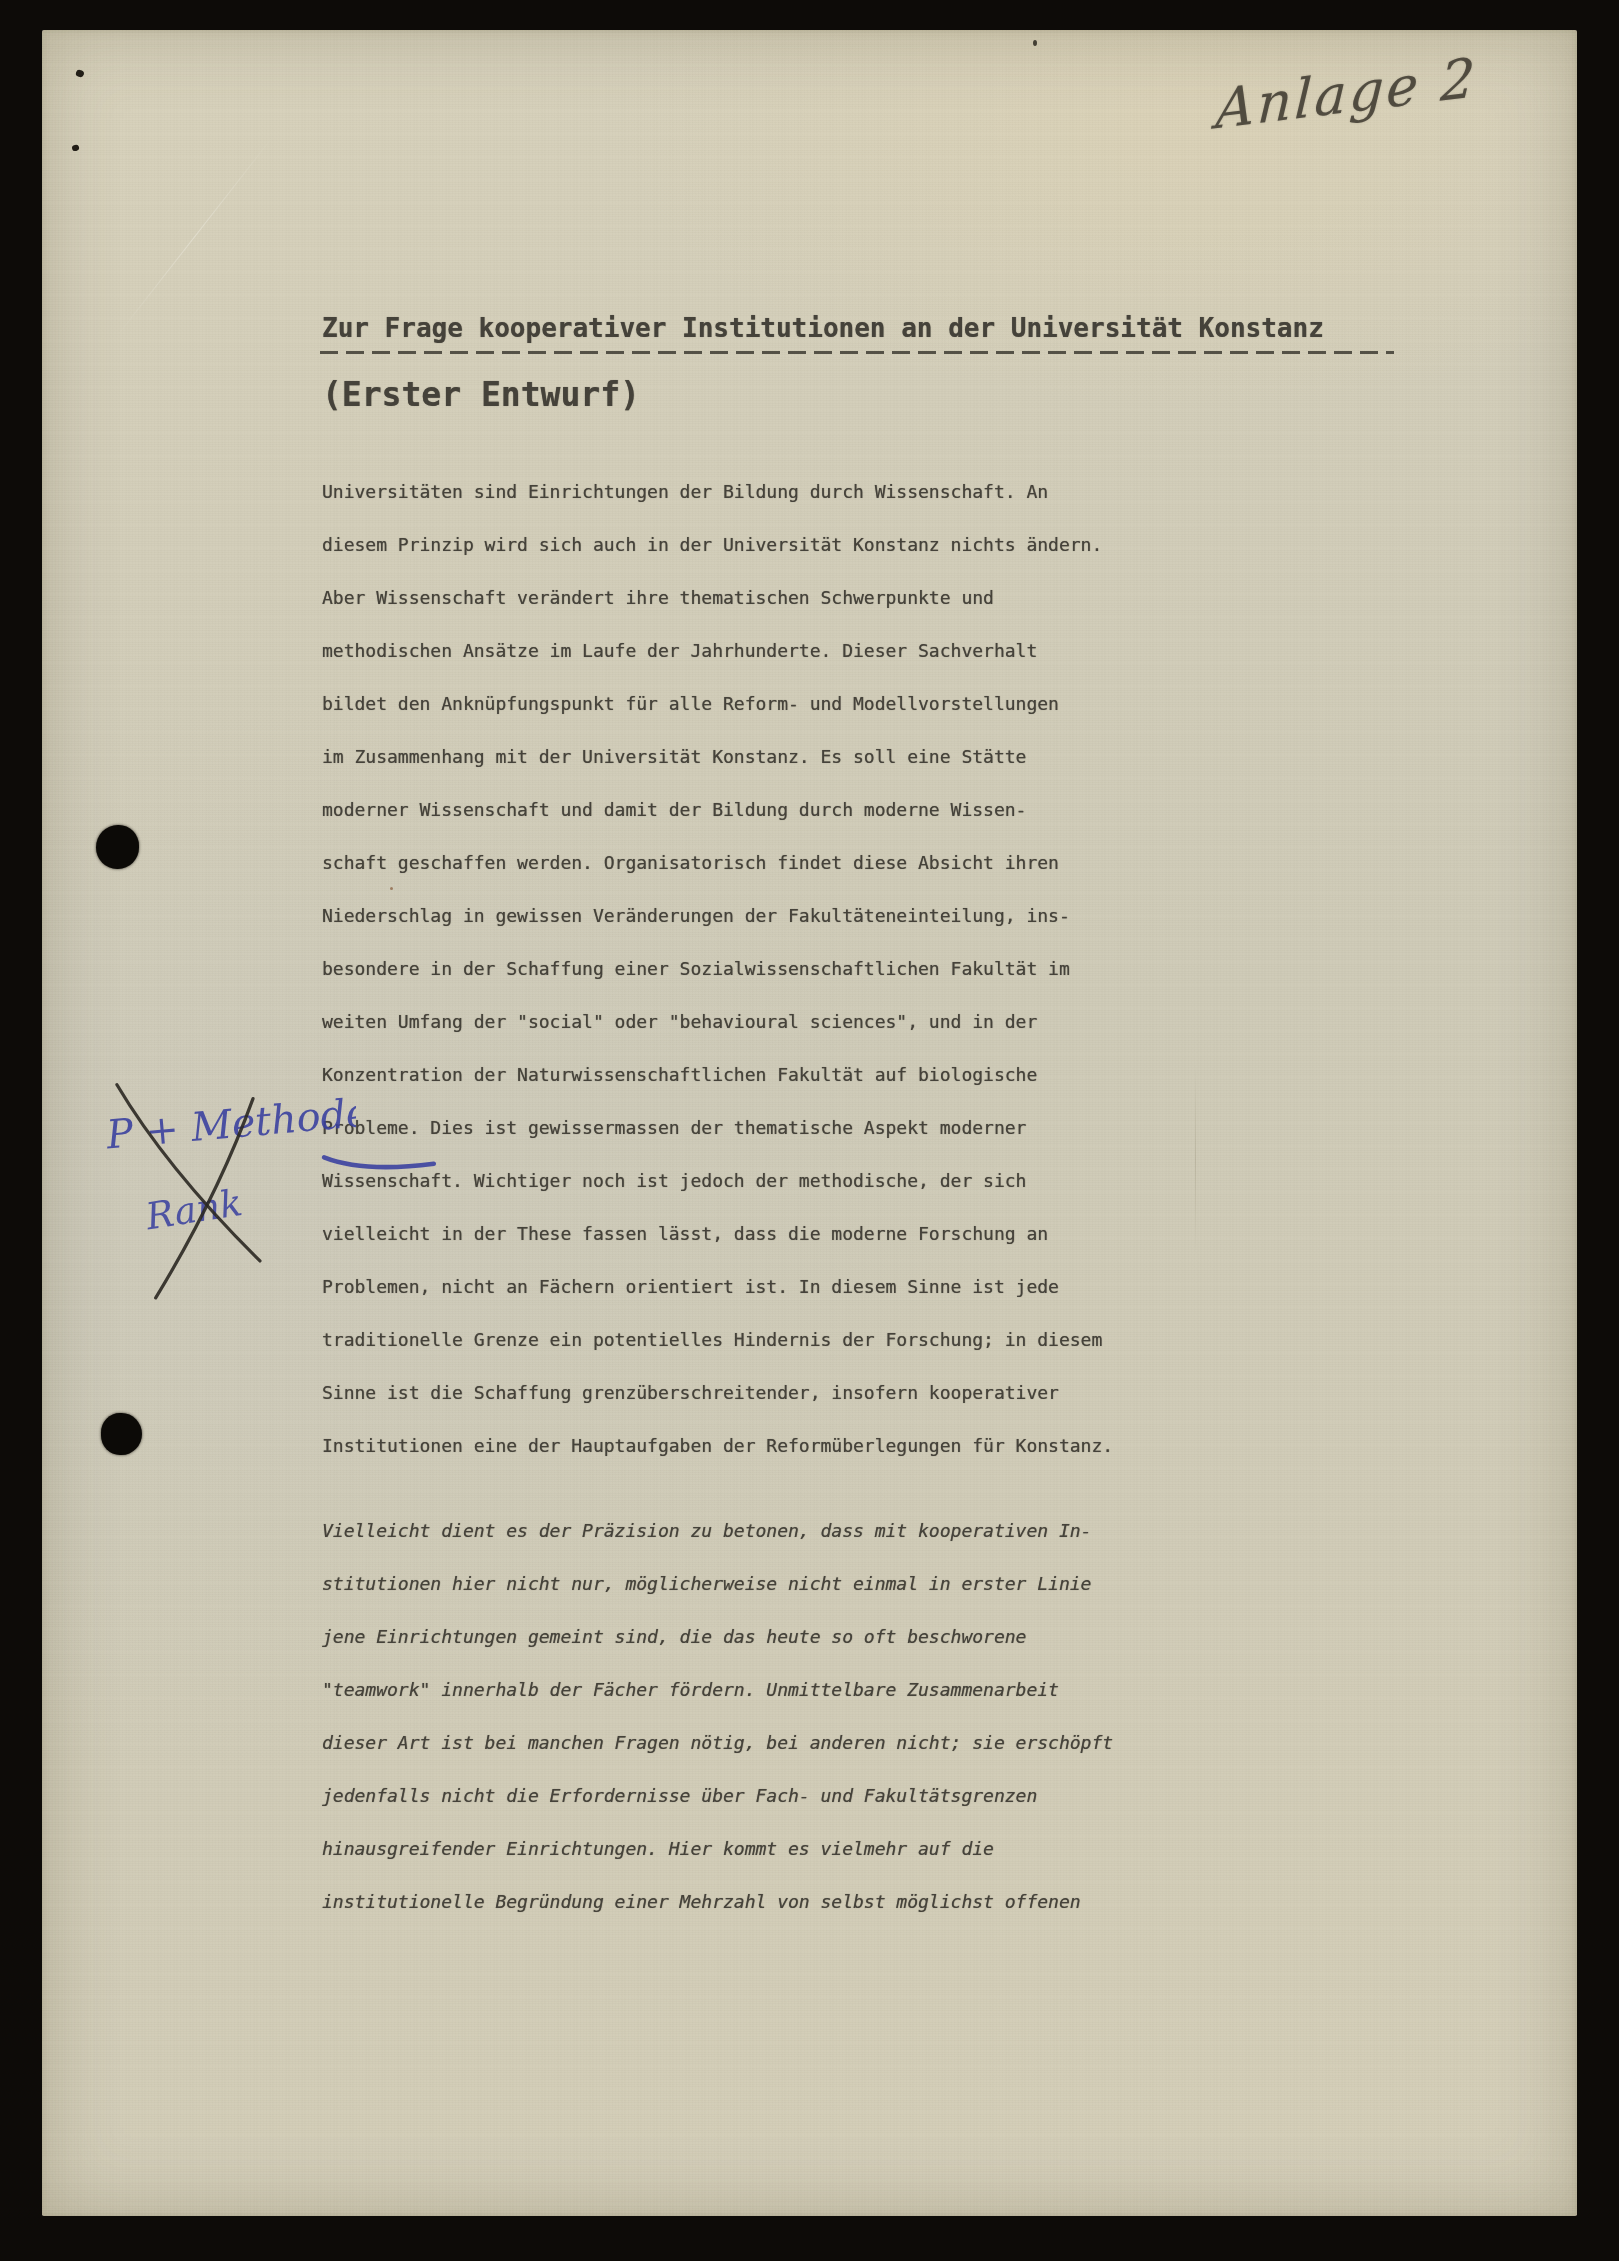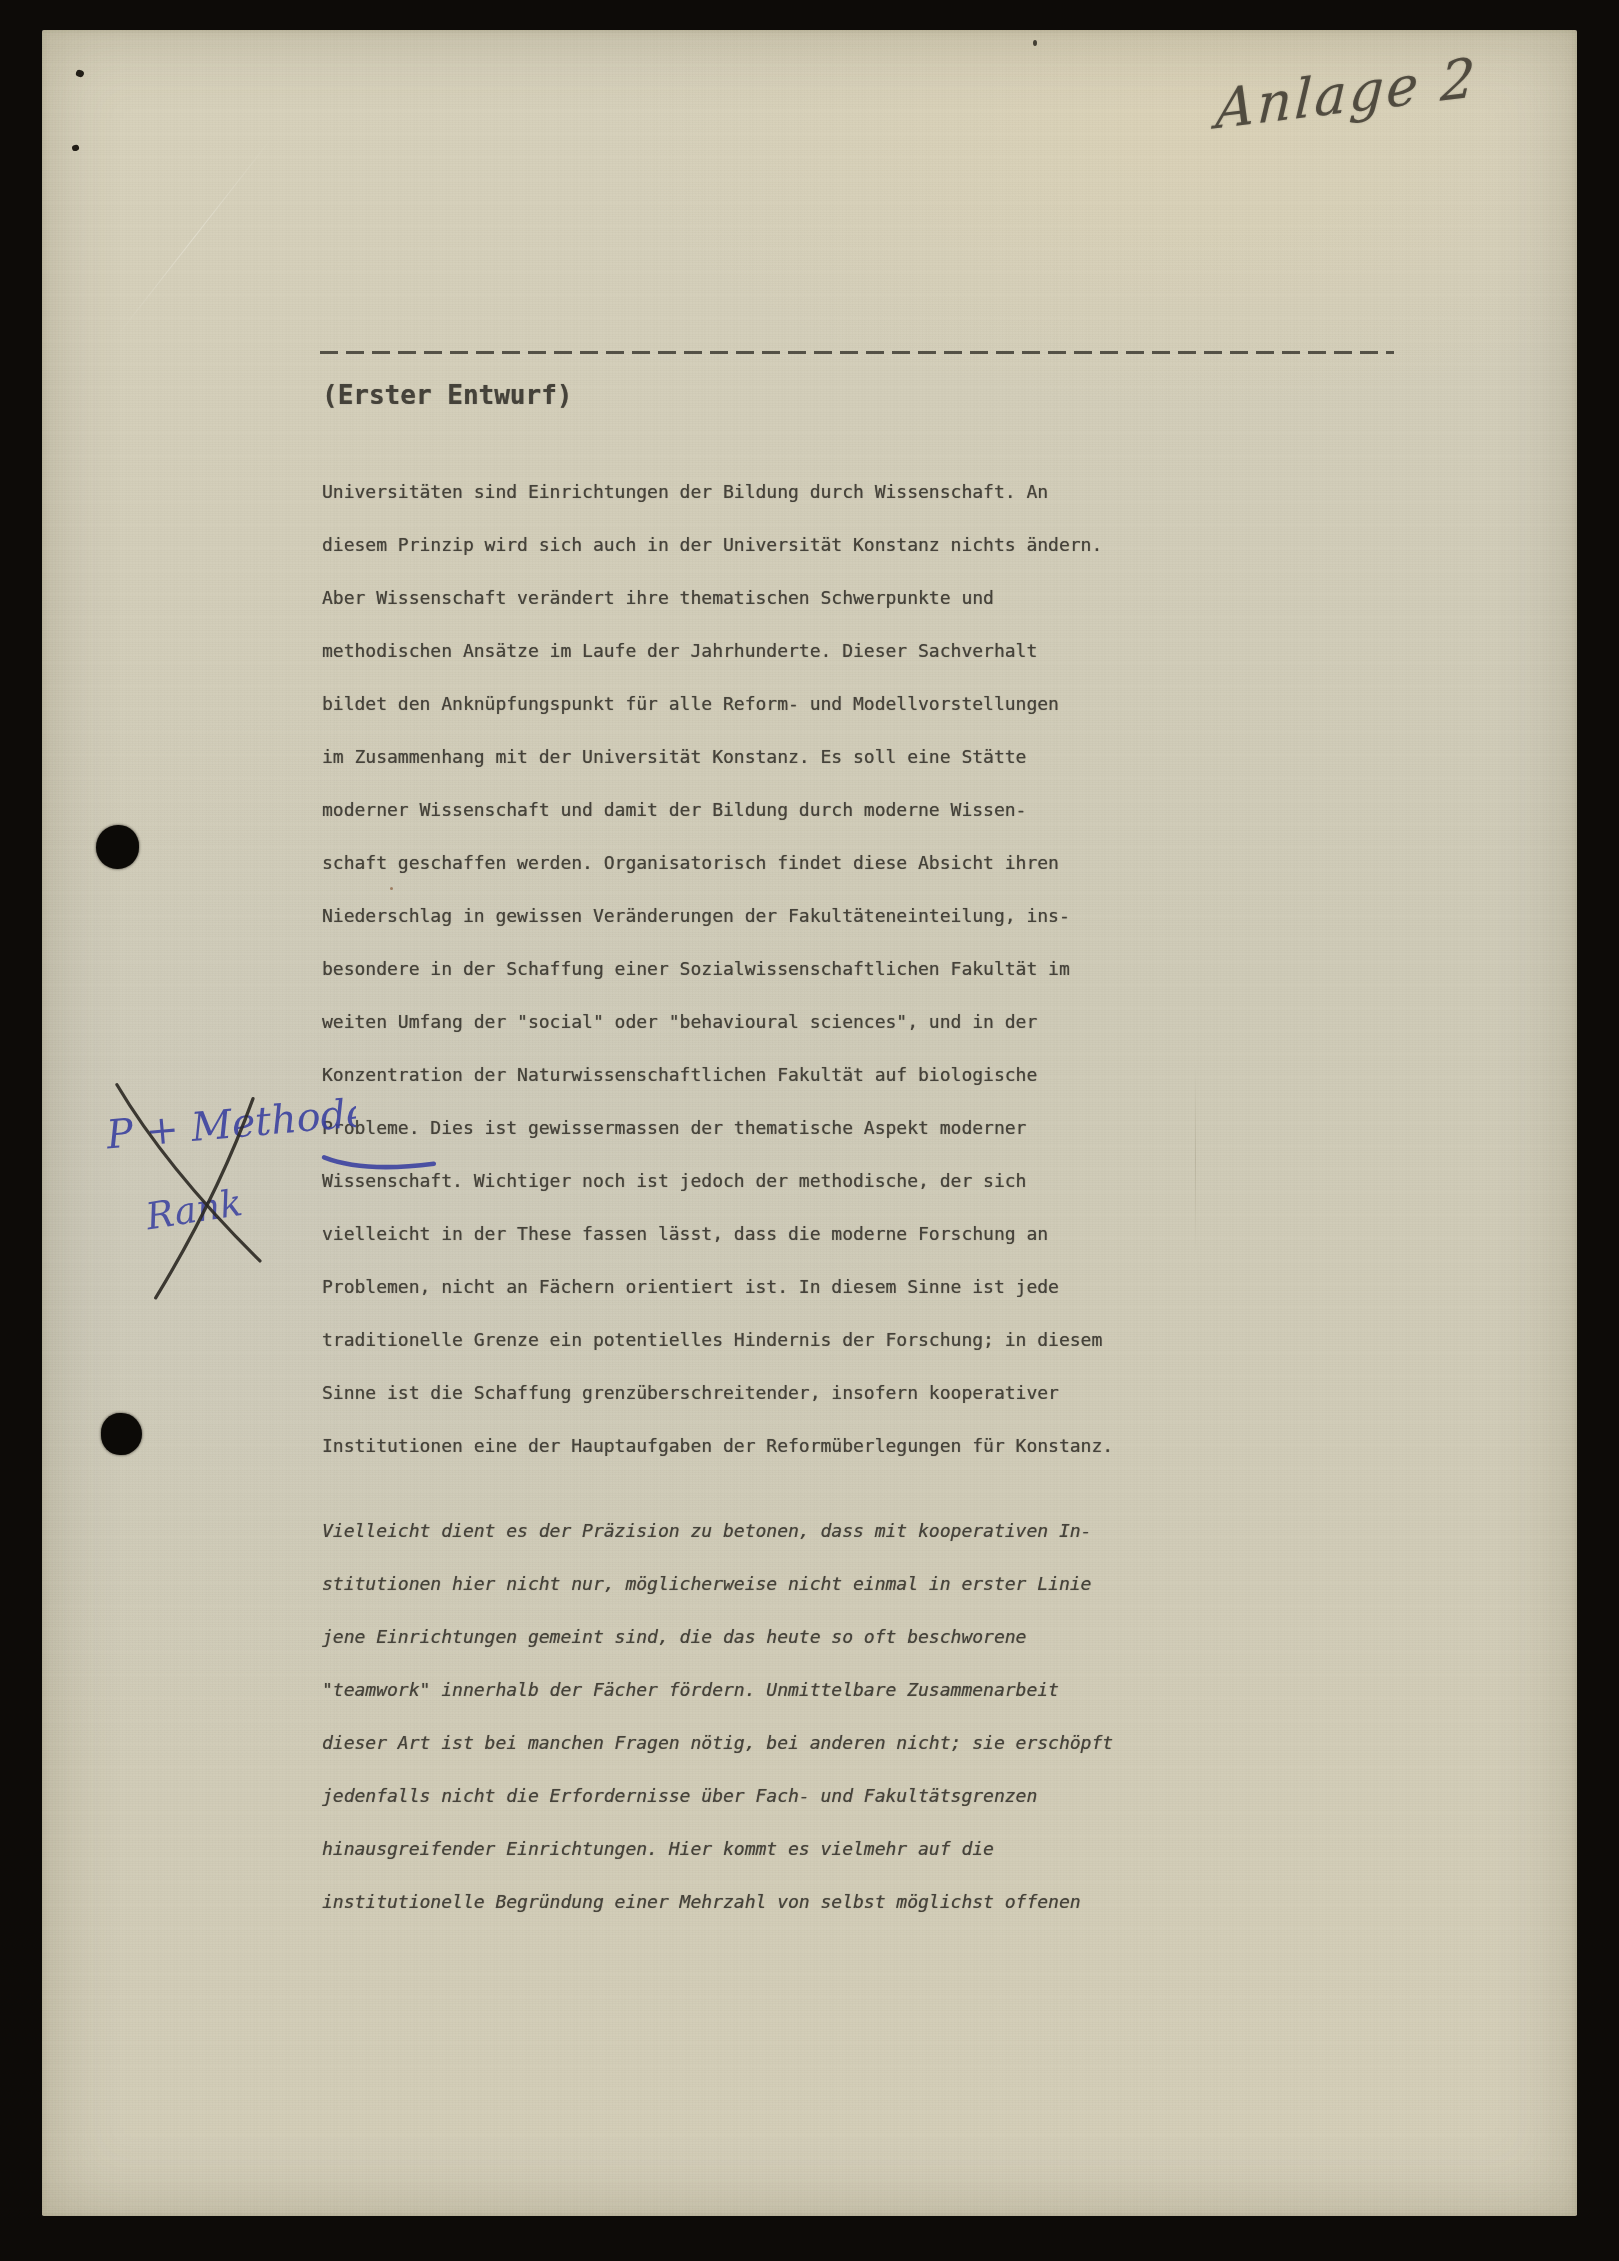--- a/index.html
+++ b/index.html
@@ -79,21 +79,21 @@
   }
   .title-underline {
     position: absolute; left: 278px; top: 321px;
     width: 1074px; height: 3.2px;
     background: repeating-linear-gradient(90deg,
       rgba(62,59,50,0.85) 0 18.4px, rgba(62,59,50,0) 18.4px 26px);
     filter: blur(0.3px);
   }
   .subtitle {
     position: absolute; left: 280px; top: 349px;
-    font-size: 26px; font-weight: bold; line-height: 32px;
+    font-size: 33px; font-weight: bold; line-height: 32px;
   }
 
   .body-text { position: absolute; left: 280px; top: 435px; width: 1199px; }
   .tline { font-size: 18px; line-height: 53px; }
   .para + .para { margin-top: 32px; font-style: italic; }
 
   .margin-note-svg { position: absolute; left: 37px; top: 1028px; }
   .blue-underline-svg { position: absolute; left: 277px; top: 1120px; }
   .hand-blue {
     font-family: "DejaVu Serif", "Liberation Serif", serif;
@@ -112,20 +112,21 @@
 
     <div class="punch-hole hole-1"></div>
     <div class="punch-hole hole-2"></div>
     <div class="speck speck-1"></div>
     <div class="speck speck-2"></div>
     <div class="speck speck-3"></div>
     <div class="speck speck-4"></div>
 
     <div class="annotation">Anlage 2</div>
 
+    <h1 class="title typed">Zur Frage kooperativer Institutionen an der Universität Konstanz</h1>
     <div class="title-underline"></div>
     <div class="subtitle typed">(Erster Entwurf)</div>
 
     <div class="body-text typed"><div class="para"><div class="tline">Universitäten sind Einrichtungen der Bildung durch Wissenschaft. An</div><div class="tline">diesem Prinzip wird sich auch in der Universität Konstanz nichts ändern.</div><div class="tline">Aber Wissenschaft verändert ihre thematischen Schwerpunkte und</div><div class="tline">methodischen Ansätze im Laufe der Jahrhunderte. Dieser Sachverhalt</div><div class="tline">bildet den Anknüpfungspunkt für alle Reform- und Modellvorstellungen</div><div class="tline">im Zusammenhang mit der Universität Konstanz. Es soll eine Stätte</div><div class="tline">moderner Wissenschaft und damit der Bildung durch moderne Wissen-</div><div class="tline">schaft geschaffen werden. Organisatorisch findet diese Absicht ihren</div><div class="tline">Niederschlag in gewissen Veränderungen der Fakultäteneinteilung, ins-</div><div class="tline">besondere in der Schaffung einer Sozialwissenschaftlichen Fakultät im</div><div class="tline">weiten Umfang der "social" oder "behavioural sciences", und in der</div><div class="tline">Konzentration der Naturwissenschaftlichen Fakultät auf biologische</div><div class="tline">Probleme. Dies ist gewissermassen der thematische Aspekt moderner</div><div class="tline">Wissenschaft. Wichtiger noch ist jedoch der methodische, der sich</div><div class="tline">vielleicht in der These fassen lässt, dass die moderne Forschung an</div><div class="tline">Problemen, nicht an Fächern orientiert ist. In diesem Sinne ist jede</div><div class="tline">traditionelle Grenze ein potentielles Hindernis der Forschung; in diesem</div><div class="tline">Sinne ist die Schaffung grenzüberschreitender, insofern kooperativer</div><div class="tline">Institutionen eine der Hauptaufgaben der Reformüberlegungen für Konstanz.</div></div><div class="para"><div class="tline">Vielleicht dient es der Präzision zu betonen, dass mit kooperativen In-</div><div class="tline">stitutionen hier nicht nur, möglicherweise nicht einmal in erster Linie</div><div class="tline">jene Einrichtungen gemeint sind, die das heute so oft beschworene</div><div class="tline">"teamwork" innerhalb der Fächer fördern. Unmittelbare Zusammenarbeit</div><div class="tline">dieser Art ist bei manchen Fragen nötig, bei anderen nicht; sie erschöpft</div><div class="tline">jedenfalls nicht die Erfordernisse über Fach- und Fakultätsgrenzen</div><div class="tline">hinausgreifender Einrichtungen. Hier kommt es vielmehr auf die</div><div class="tline">institutionelle Begründung einer Mehrzahl von selbst möglichst offenen</div></div></div>
 
     <svg class="margin-note-svg" width="277" height="286" viewBox="0 0 600 620">
       <text class="hand-blue" x="62" y="196" font-size="86" fill="#383f9f" opacity="0.88" transform="rotate(-5 62 196)">P + Methode</text>
       <text class="hand-blue" x="150" y="372" font-size="80" fill="#383f9f" opacity="0.85" transform="rotate(-9 150 372)">Rank</text>
       <path d="M 82 58 Q 190 240 392 440" stroke="#2b2822" stroke-width="7" fill="none" stroke-linecap="round" opacity="0.9"></path>
       <path d="M 377 88 Q 300 300 166 520" stroke="#2b2822" stroke-width="7" fill="none" stroke-linecap="round" opacity="0.9"></path>

